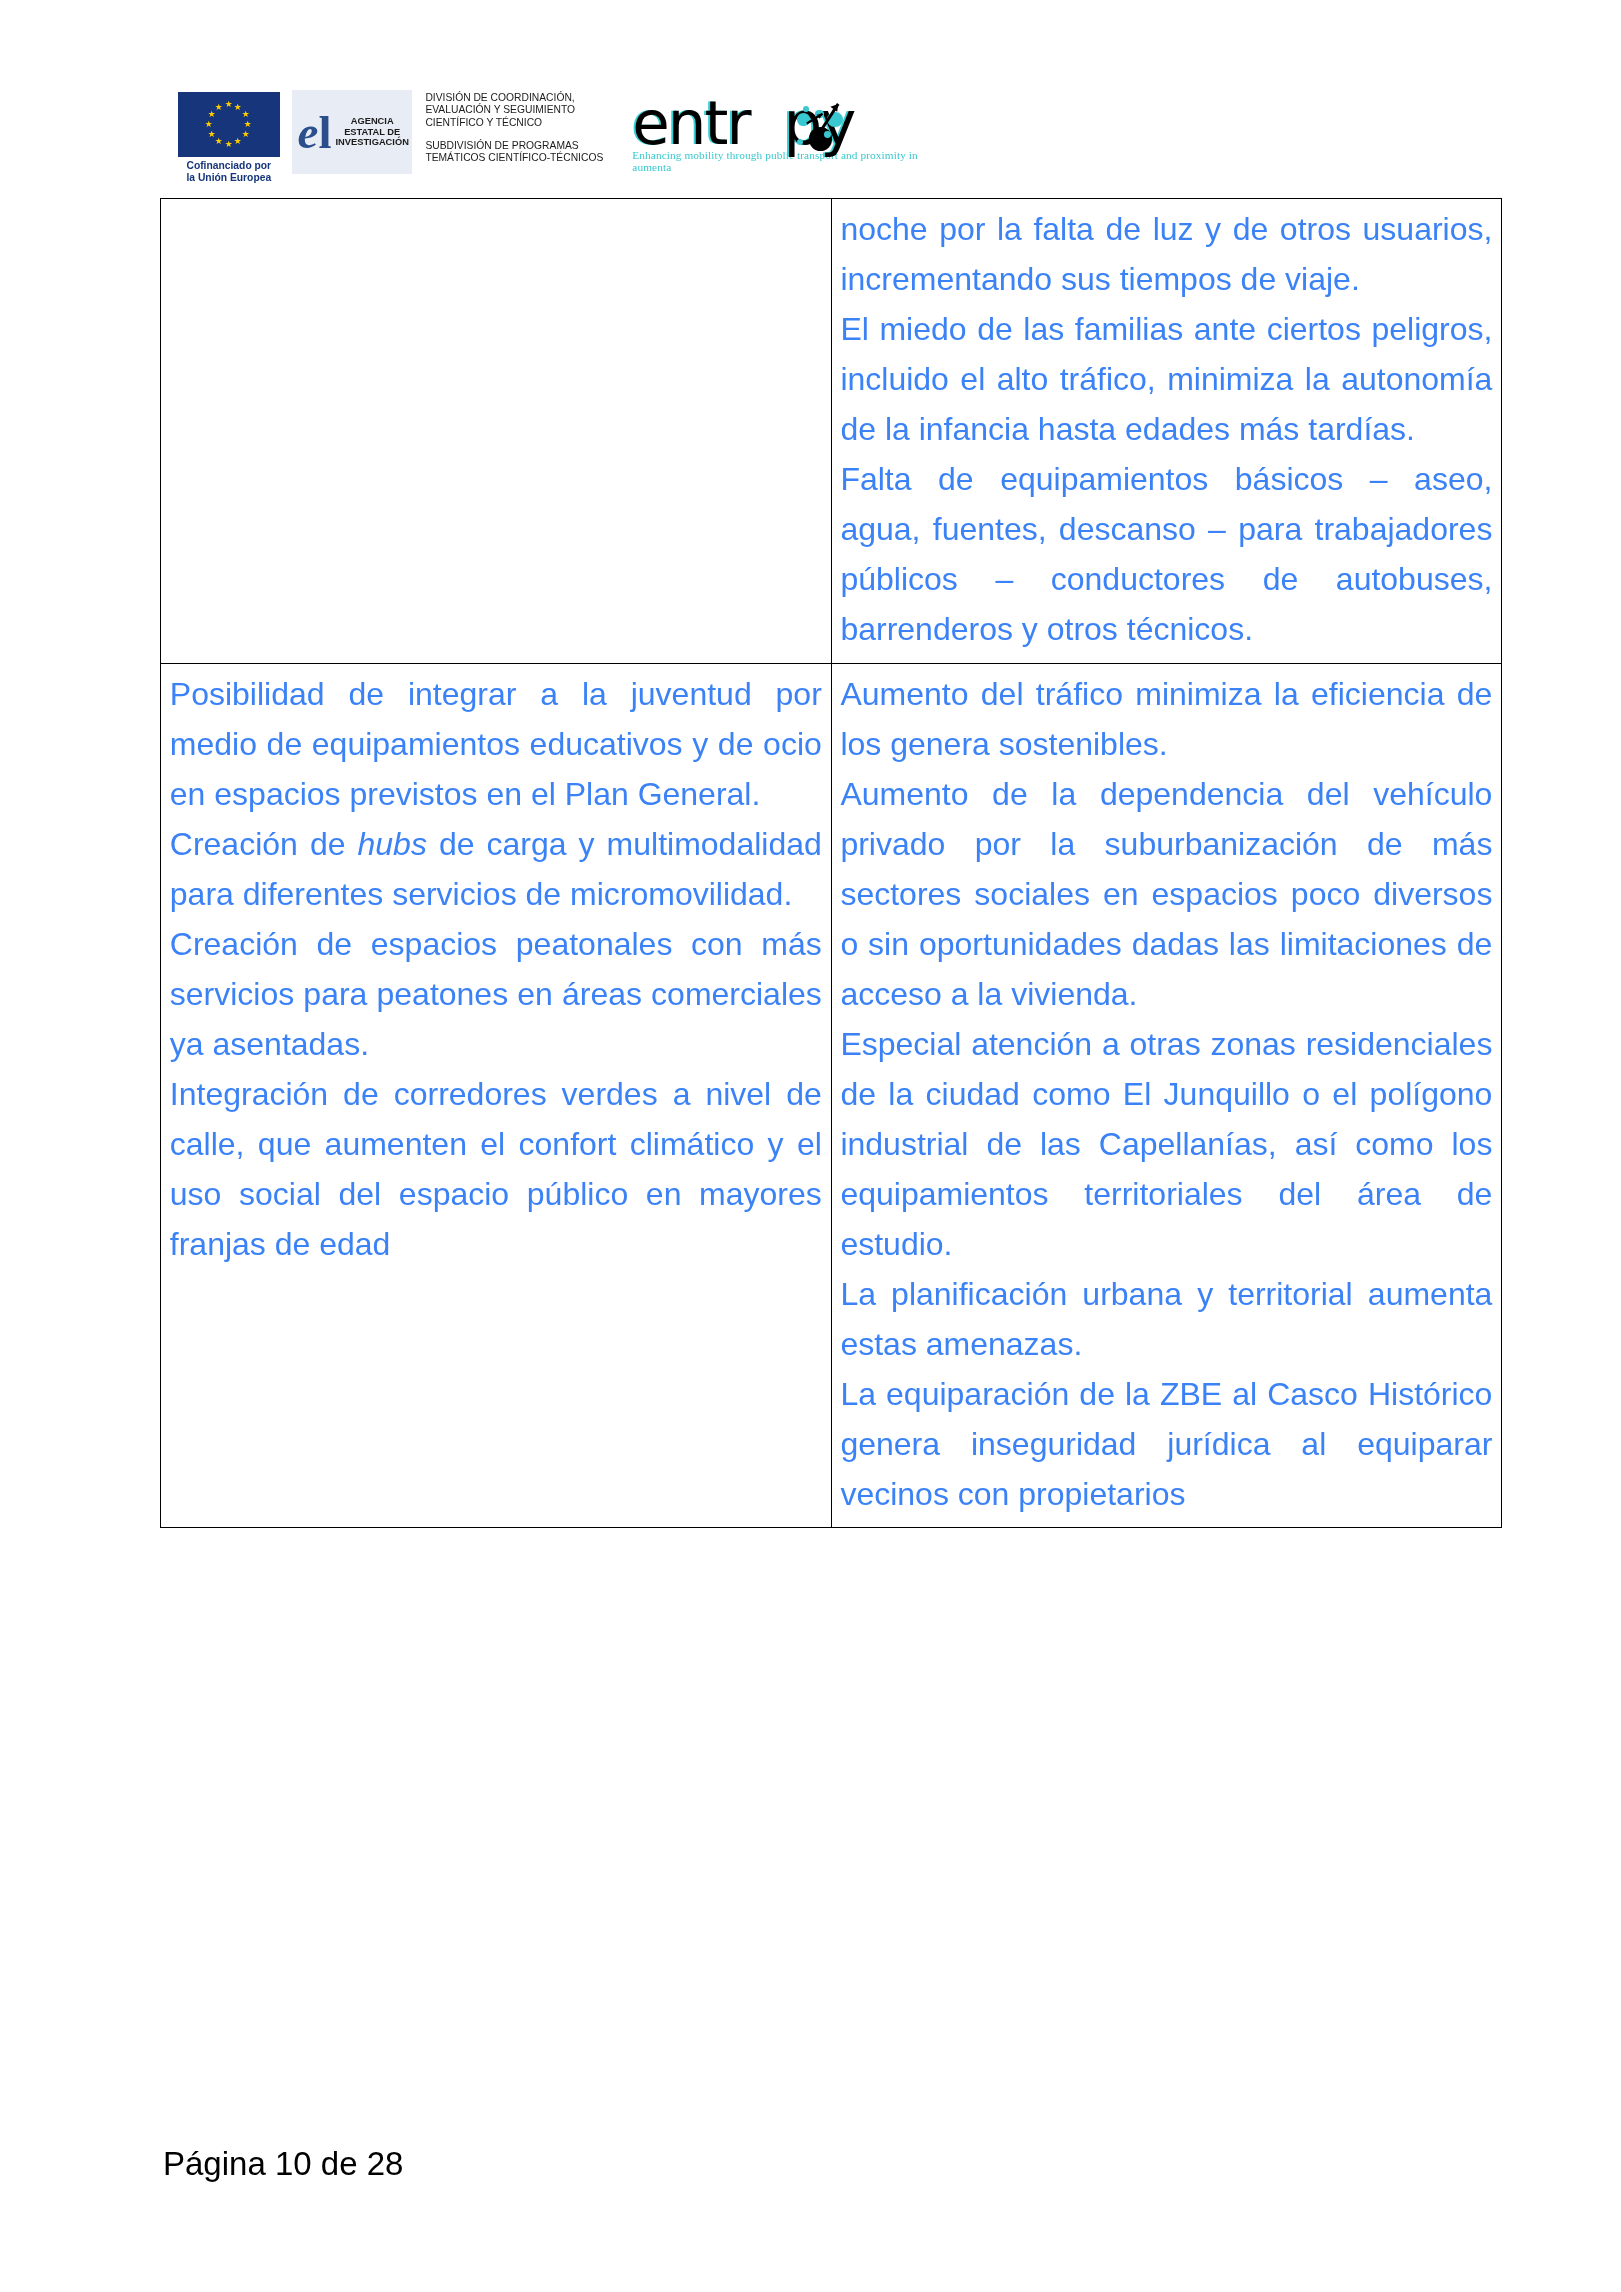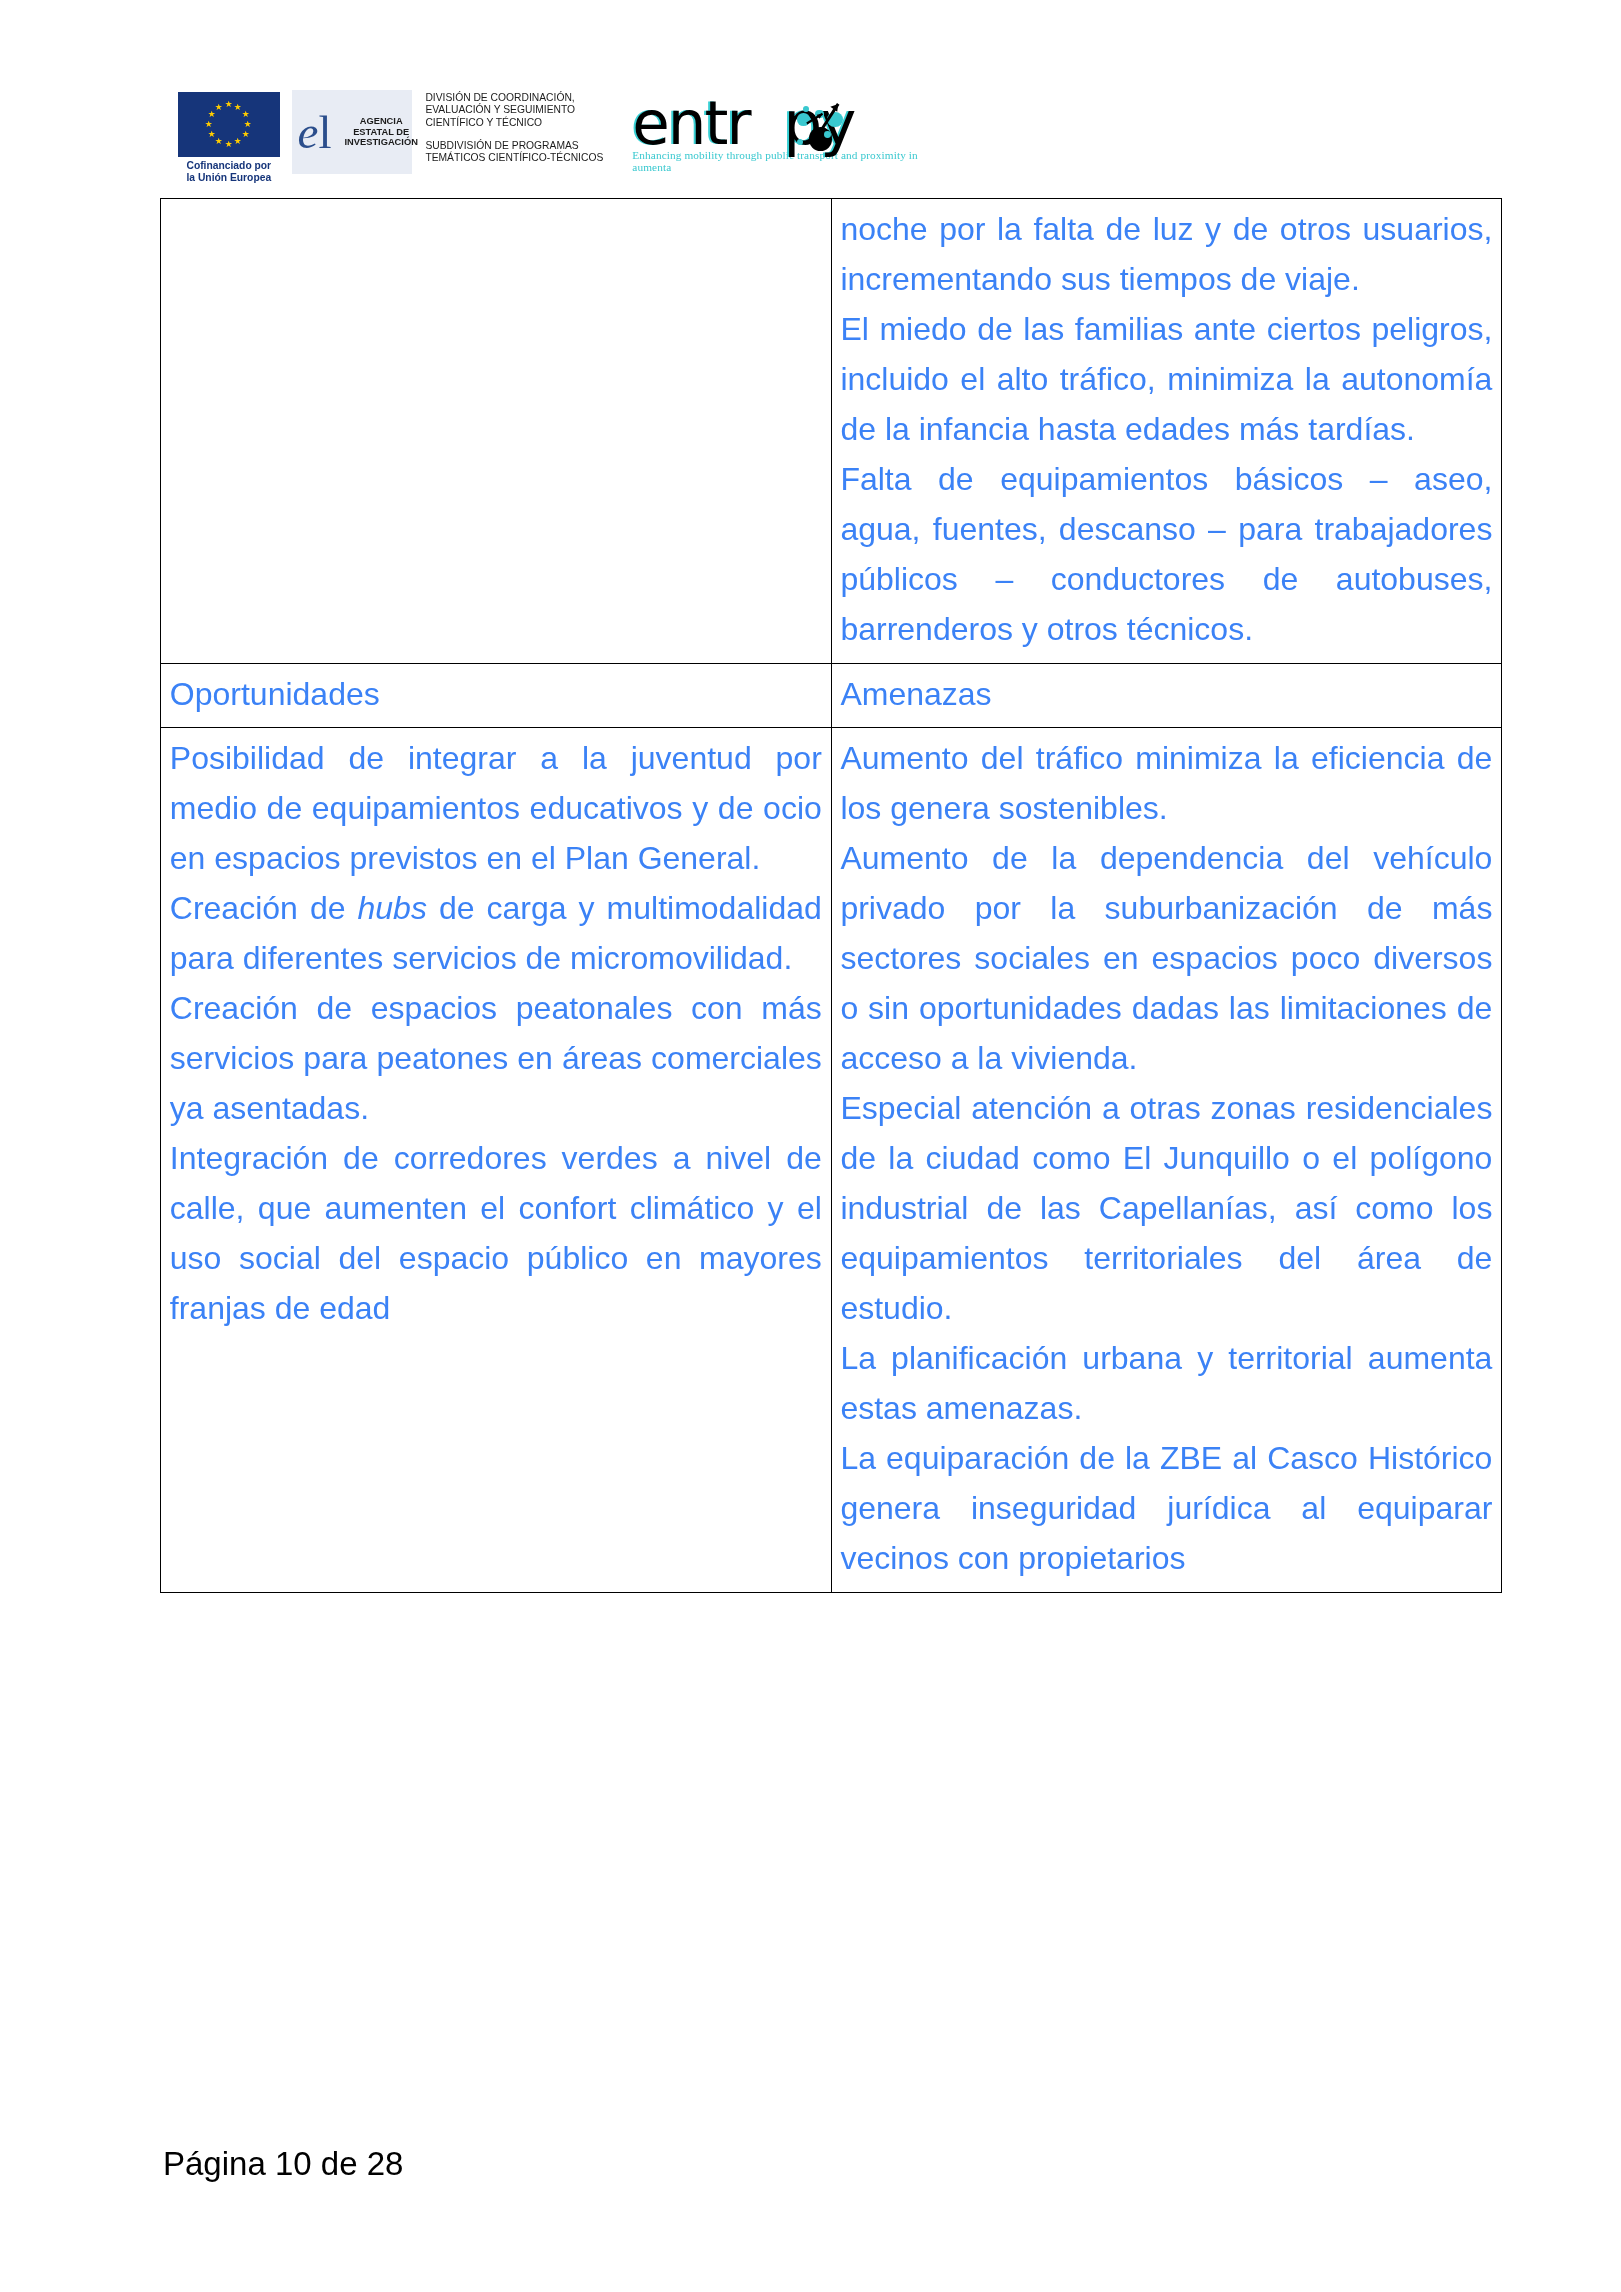--- a/index.html
+++ b/index.html
@@ -153,22 +153,22 @@
     align-items: center;
     padding-left: 5.9px;
     box-sizing: border-box;
   }
   .aei-mark {
     font-family: "Liberation Serif", serif;
     font-size: 47px;
     color: #2B4E8C;
     font-style: italic;
     line-height: 41px;
-    margin-right: 13px;
-    font-weight: 400;
+    margin-right: 4px;
+    font-weight: 700;
   }
   .aei-text {
     font-size: 9.3px;
     line-height: 10.8px;
     font-weight: 700;
     color: #1b1b1b;
     text-align: center;
   }
 
   .division-block {
@@ -331,28 +331,20 @@
     <tbody>
       <tr>
         <td class="col-left empty-cell"></td>
         <td class="col-right cell-justify">
           <p>noche por la falta de luz y de otros usuarios, incrementando sus tiempos de viaje.</p>
           <p>El miedo de las familias ante ciertos peligros, incluido el alto tráfico, minimiza la autonomía de la infancia hasta edades más tardías.</p>
           <p>Falta de equipamientos básicos – aseo, agua, fuentes, descanso – para trabajadores públicos – conductores de autobuses, barrenderos y otros técnicos.</p>
         </td>
       </tr>
       <tr>
-        <td class="col-left cell-head">
-          <p>Oportunidades</p>
-        </td>
-        <td class="col-right cell-head">
-          <p>Amenazas</p>
-        </td>
-      </tr>
-      <tr>
         <td class="col-left cell-justify">
           <p>Posibilidad de integrar a la juventud por medio de equipamientos educativos y de ocio en espacios previstos en el Plan General.</p>
           <p id="op-italic">Creación de <em>hubs</em> de carga y multimodalidad para diferentes servicios de micromovilidad.</p>
           <p>Creación de espacios peatonales con más servicios para peatones en áreas comerciales ya asentadas.</p>
           <p>Integración de corredores verdes a nivel de calle, que aumenten el confort climático y el uso social del espacio público en mayores franjas de edad</p>
         </td>
         <td class="col-right cell-justify">
           <p>Aumento del tráfico minimiza la eficiencia de los genera sostenibles.</p>
           <p>Aumento de la dependencia del vehículo privado por la suburbanización de más sectores sociales en espacios poco diversos o sin oportunidades dadas las limitaciones de acceso a la vivienda.</p>
           <p>Especial atención a otras zonas residenciales de la ciudad como El Junquillo o el polígono industrial de las Capellanías, así como los equipamientos territoriales del área de estudio.</p>

